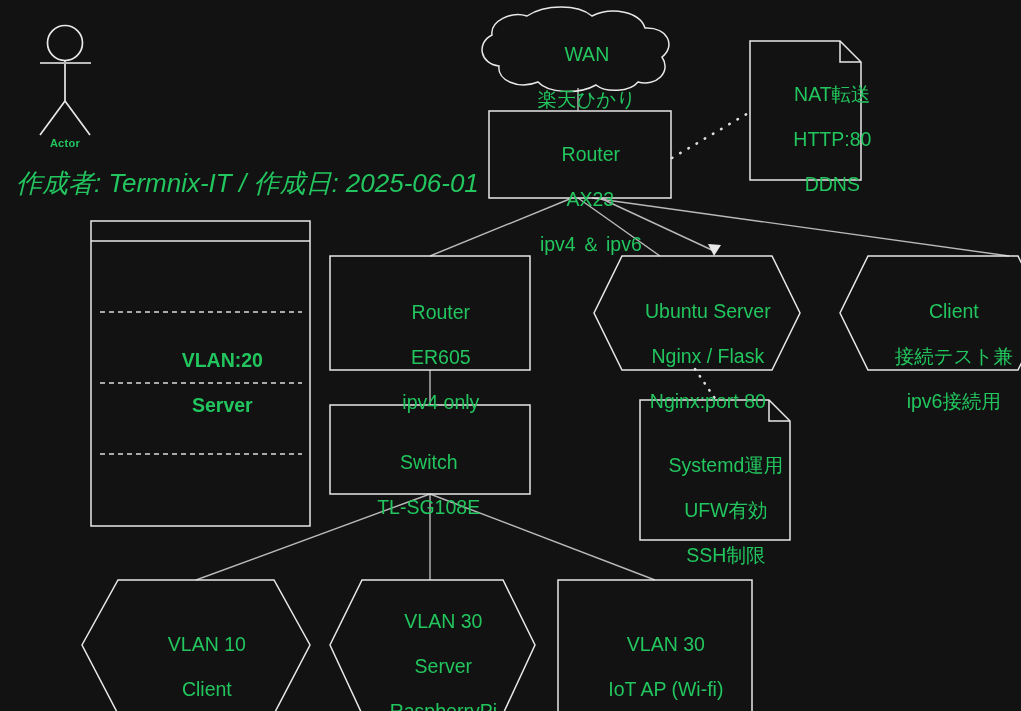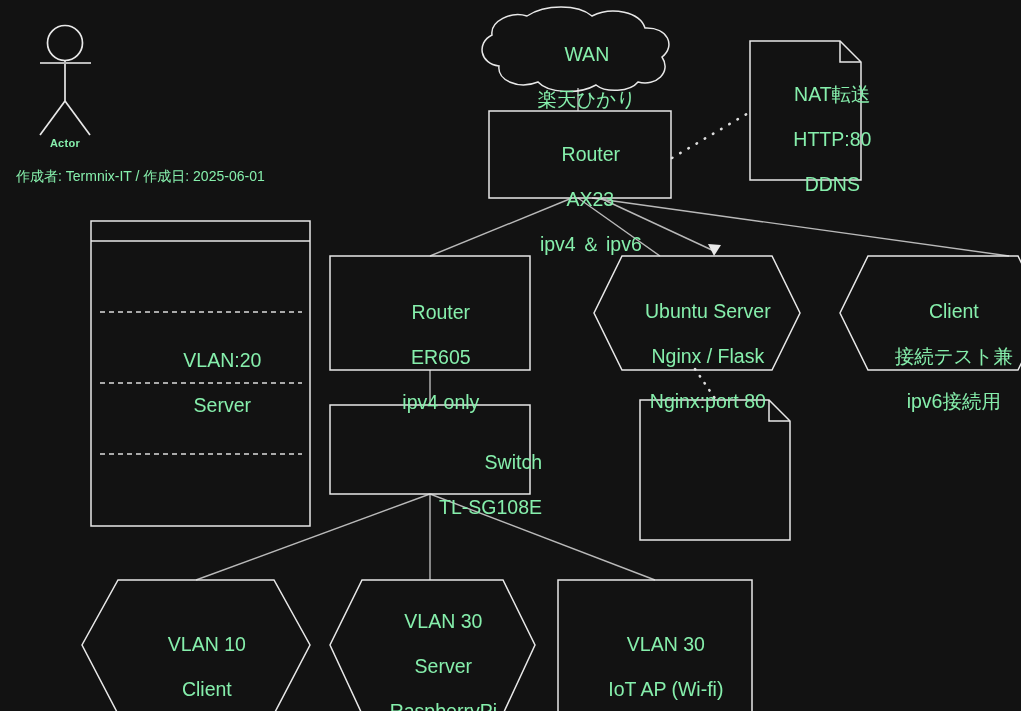--- a/index.html
+++ b/index.html
@@ -28,28 +28,28 @@
     width: 1021px;
     height: 711px;
     overflow: visible;
   }
   svg.layer.edges { z-index: 1; }
   svg.layer.shapes { z-index: 2; }
   .lbl {
     position: absolute;
     z-index: 3;
     text-align: center;
-    color: #86efac;
+    color: #22c55e;
     line-height: 1.16;
     white-space: pre;
     pointer-events: none;
   }
   .lbl.node { font-size: 19.5px; }
   .lbl.small { font-size: 11px; font-weight: bold; letter-spacing: 0.3px; }
-  .lbl.meta { font-size: 14px; text-align: left; white-space: pre; }
+  .lbl.meta { font-size: 26px; text-align: left; white-space: pre; font-style: italic; }
   .lbl.vhdr { font-size: 11.5px; font-weight: bold; letter-spacing: 0.6px; }
   .lbl.vrow { font-size: 19.5px; }
 </style>
 </head>
 <body>
 
 <div id="canvas">
 
   <svg class="layer edges" viewBox="0 0 1021 711">
     <g stroke="#b9b9b9" stroke-width="1.4" fill="none">
@@ -136,21 +136,21 @@
     <polygon points="362,580 503,580 535,645 503,714 362,714 330,645" fill="none" stroke="#e8e8e8" stroke-width="1.5"></polygon>
 
     <rect x="558" y="580" width="194" height="134" fill="none" stroke="#e8e8e8" stroke-width="1.5"></rect>
   </svg>
 
   <div class="lbl small" style="left:25px; top:137px; width:80px;">Actor</div>
 
   <div class="lbl meta" style="left:16px; top:168px; width:420px;">作成者: Termnix-IT / 作成日: 2025-06-01</div>
 
 
-  <div class="lbl vrow" style="left:91px; top:326px; width:241px;">
+  <div class="lbl vrow" style="left:91px; top:326px; width:241px;font-weight:bold;">
     <span>VLAN:20</span><br>
     <span>Server</span>
   </div>
 
   <div class="lbl node" style="left:480px; top:20px; width:192px;">
     <span>WAN</span><br>
     <span>楽天ひかり</span>
   </div>
 
   <div class="lbl node" style="left:489px; top:120px; width:182px;">
@@ -176,25 +176,30 @@
     <span>Nginx / Flask</span><br>
     <span>Nginx:port 80</span>
   </div>
 
   <div class="lbl node" style="left:840px; top:277px; width:206px;">
     <span>Client</span><br>
     <span>接続テスト兼</span><br>
     <span>ipv6接続用</span>
   </div>
 
-  <div class="lbl node" style="left:342px; top:428px; width:200px;text-align:right;">
+  <div class="lbl node" style="left:318px; top:428px; width:200px;">
     <span>Switch</span><br>
     <span>TL-SG108E</span>
   </div>
 
+  <div class="lbl node" style="left:640px; top:431px; width:150px;">
+    <span>Systemd運用</span><br>
+    <span>UFW有効</span><br>
+    <span>SSH制限</span>
+  </div>
 
   <div class="lbl node" style="left:82px; top:610px; width:228px;">
     <span>VLAN 10</span><br>
     <span>Client</span><br>
     
   </div>
 
   <div class="lbl node" style="left:330px; top:587px; width:205px;">
     <span>VLAN 30</span><br>
     <span>Server</span><br>

